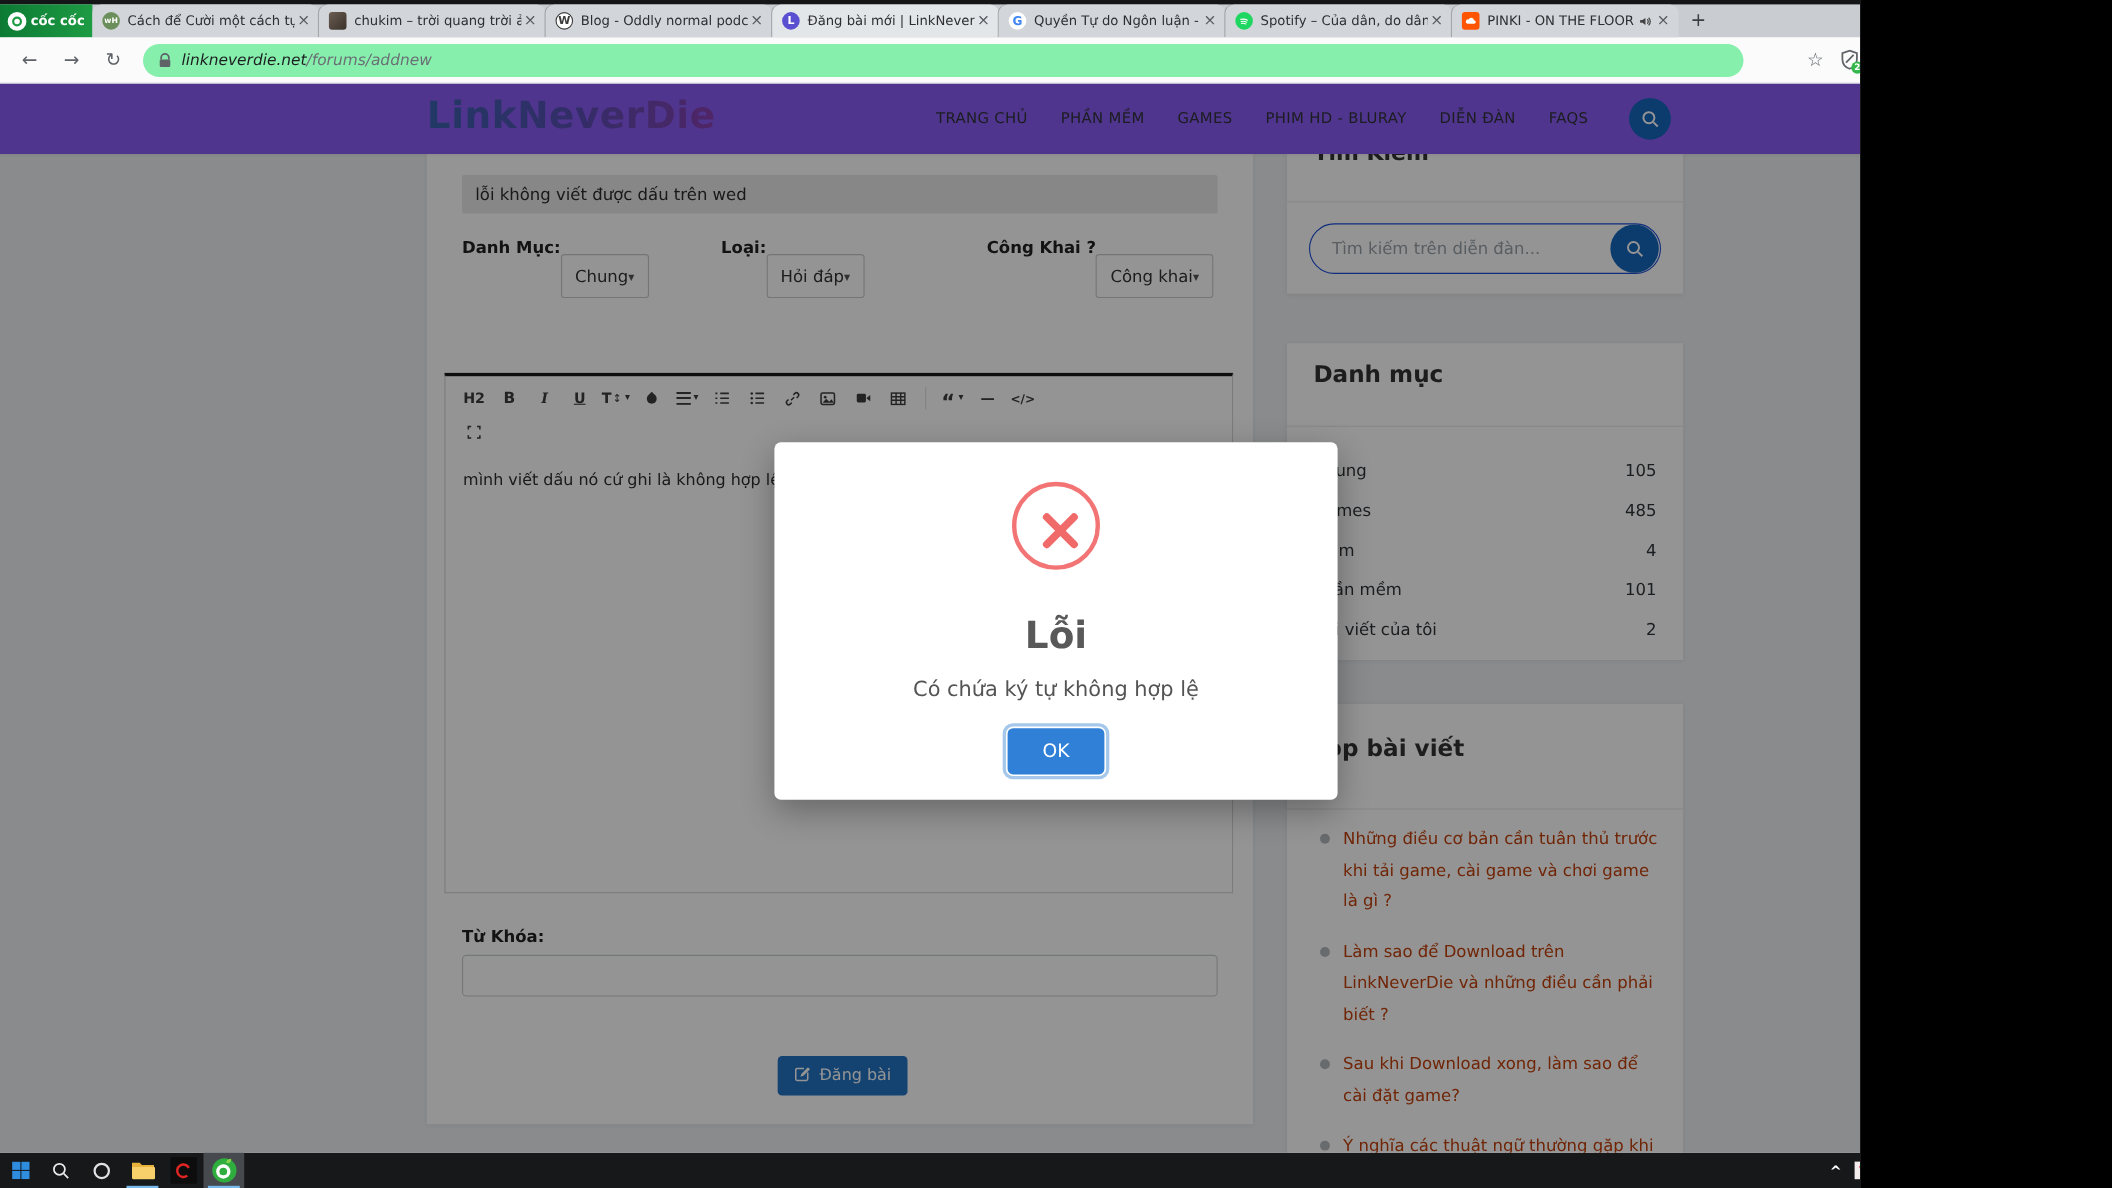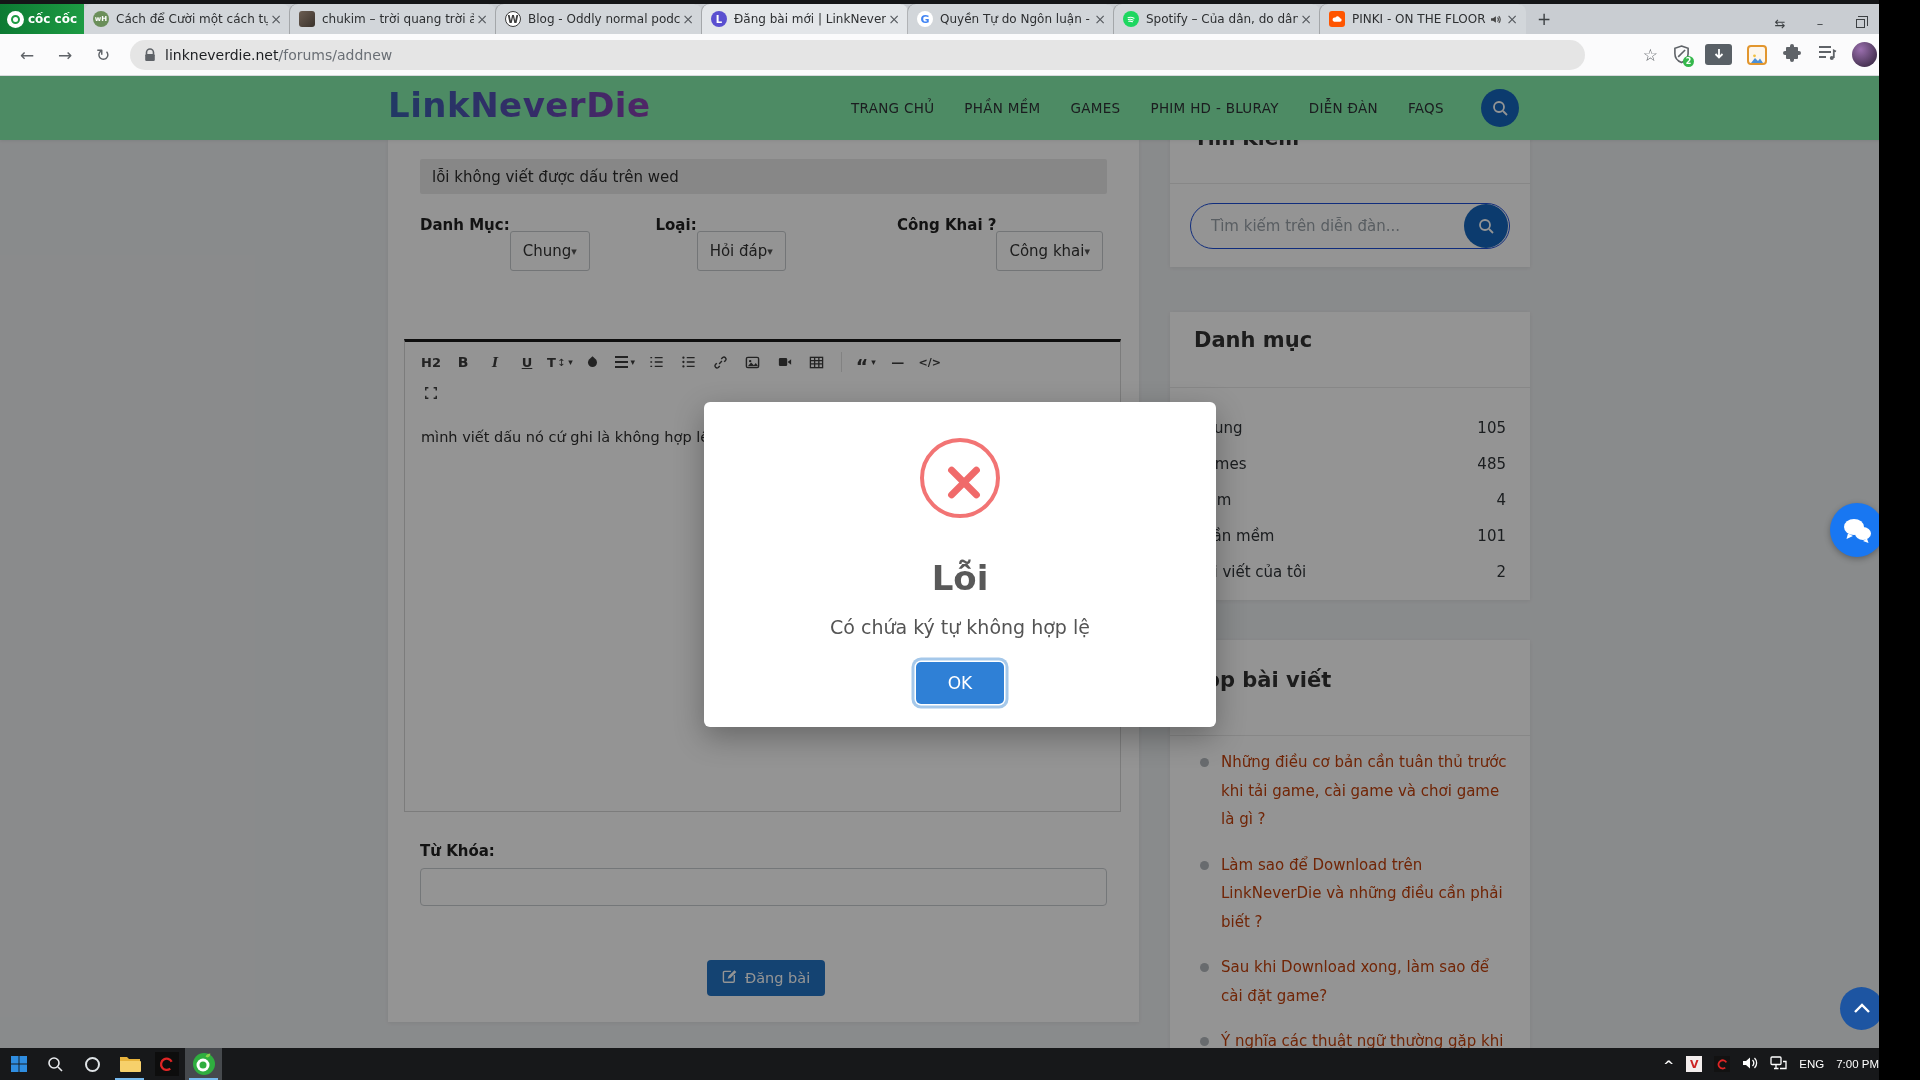--- a/index.html
+++ b/index.html
@@ -1,17 +1,17 @@
 <!DOCTYPE html>
 <html><head>
 <meta charset="utf-8">
 <style>
   html,body{margin:0;padding:0;background:#000;}
   *{box-sizing:border-box;font-family:"DejaVu Sans","Liberation Sans",sans-serif;}
-  .screen{position:relative;width:1879px;height:1080px;overflow:hidden;background:#edeff1;}
+  .screen{position:relative;width:1691px;height:1080px;overflow:hidden;background:#edeff1;}
 
   
   .tabbar{position:absolute;left:0;top:0;width:1920px;height:34px;background:#c9cdd2;border-top:4px solid #141517;display:flex;align-items:flex-end;}
   .brand{width:84px;height:30px;background:linear-gradient(90deg,#0c7a33,#1d9b43);display:flex;align-items:center;justify-content:center;gap:4px;}
   .brand-logo{width:17px;height:17px;border-radius:50%;background:#fff;display:flex;align-items:center;justify-content:center;}
   .brand-logo i{display:block;width:9px;height:9px;border:2.5px solid #1d9b43;border-radius:50%;}
   .brand-text{color:#fff;font-weight:bold;font-size:12px;white-space:nowrap;}
   .tabs{display:flex;height:30px;}
   .tab{width:206px;height:30px;background:#d2d6da;border-radius:8px 8px 0 0;display:flex;align-items:center;padding:0 6px 0 9px;position:relative;}
   .tab+.tab{box-shadow:-1px 0 0 rgba(0,0,0,.22);}
@@ -30,35 +30,35 @@
   .newtab{width:28px;height:28px;margin:0 0 1px 4px;font-size:17px;color:#3c4043;display:flex;align-items:center;justify-content:center;}
   .wincontrols{position:absolute;right:0;top:4px;height:30px;display:flex;align-items:center;}
   .wincontrols>span{width:40px;height:30px;display:flex;align-items:center;justify-content:center;font-size:13px;color:#3c4043;}
   .restore{position:relative;display:block;width:9px;height:9px;border:1.2px solid #3c4043;background:transparent;}
   .restore::before{content:'';position:absolute;left:1px;top:-4px;width:9px;height:9px;border-top:1.2px solid #3c4043;border-right:1.2px solid #3c4043;}
 
   
   .toolbar{position:absolute;left:0;top:34px;width:1920px;height:42px;background:#fbfbfc;border-bottom:1px solid #d8dadd;display:flex;align-items:center;}
   .navbtns{display:flex;gap:16px;padding-left:16px;color:#5f6368;font-size:17px;}
   .navbtns span{width:22px;text-align:center;}
-  .urlbar{margin-left:16px;width:1455px;height:30px;border-radius:15px;background:#e5e5e5;display:flex;align-items:center;padding:0 14px;font-size:14px;}
+  .urlbar{margin-left:16px;width:1455px;height:30px;border-radius:15px;background:#86efac;display:flex;align-items:center;padding:0 14px;font-size:14px;font-style:italic;}
   .urlbar .lock{margin-right:9px;display:flex;}
   .url-host{color:#1c1e21;}
   .url-path{color:#6a6f75;}
   .tb-right{position:absolute;right:12px;display:flex;align-items:center;gap:15px;}
   .star{font-size:17px;color:#5f6368;}
   .shield{position:relative;display:flex;}
   .shield .badge{position:absolute;right:-4px;bottom:-3px;width:11px;height:11px;border-radius:50%;background:#35b84c;color:#fff;font-size:8px;font-weight:bold;display:flex;align-items:center;justify-content:center;}
   .dlbtn{width:27px;height:21px;background:#596066;border-radius:3px;display:flex;align-items:center;justify-content:center;}
   .ext-img{width:20px;height:20px;border:2px solid #e2962e;border-radius:4px;background:#fdf6ec;display:flex;align-items:flex-end;justify-content:center;overflow:hidden;}
   .avatar{width:25px;height:25px;border-radius:50%;background:radial-gradient(circle at 35% 30%,#9a6fae,#4c3658 70%,#2e2238);}
 
   
   .page{position:absolute;left:0;top:76px;width:1920px;height:972px;background:#edeff1;overflow:hidden;}
-  .site-header{position:absolute;left:0;top:0;width:1920px;height:64px;background:#86efac;z-index:2;box-shadow:0 1px 3px rgba(0,0,0,.08);text-decoration:underline;}
+  .site-header{position:absolute;left:0;top:0;width:1920px;height:64px;background:#8b5cf6;z-index:2;box-shadow:0 1px 3px rgba(0,0,0,.08);text-decoration:underline;}
   .logo{position:absolute;left:388px;top:9px;font-size:34px;font-weight:bold;letter-spacing:.5px;background:linear-gradient(90deg,#3a62ae,#5b4db3 55%,#8a41b0);-webkit-background-clip:text;background-clip:text;color:transparent;}
   .nav{position:absolute;left:851px;top:0;height:64px;display:flex;align-items:center;gap:30px;}
   .nav-item{font-size:13.5px;font-weight:500;color:#2f3337;letter-spacing:.3px;white-space:nowrap;}
   .hdr-search{position:absolute;left:1481px;top:13px;width:38px;height:38px;border-radius:50%;background:#1566bd;display:flex;align-items:center;justify-content:center;}
 
   .card{position:absolute;background:#fff;z-index:1;box-shadow:0 1px 4px rgba(0,0,0,.07);}
   .main-card{left:388px;top:64px;width:751px;height:882px;}
   .title-input{position:absolute;left:32px;top:19px;width:687px;height:35px;background:#e9e9e9;border:none;outline:none;font-size:15px;color:#2c2c2c;padding:0 12px;border-radius:2px;}
   .fields{position:absolute;left:32px;top:76px;width:687px;display:flex;justify-content:space-between;}
   .fcol{display:flex;flex-direction:row;}

